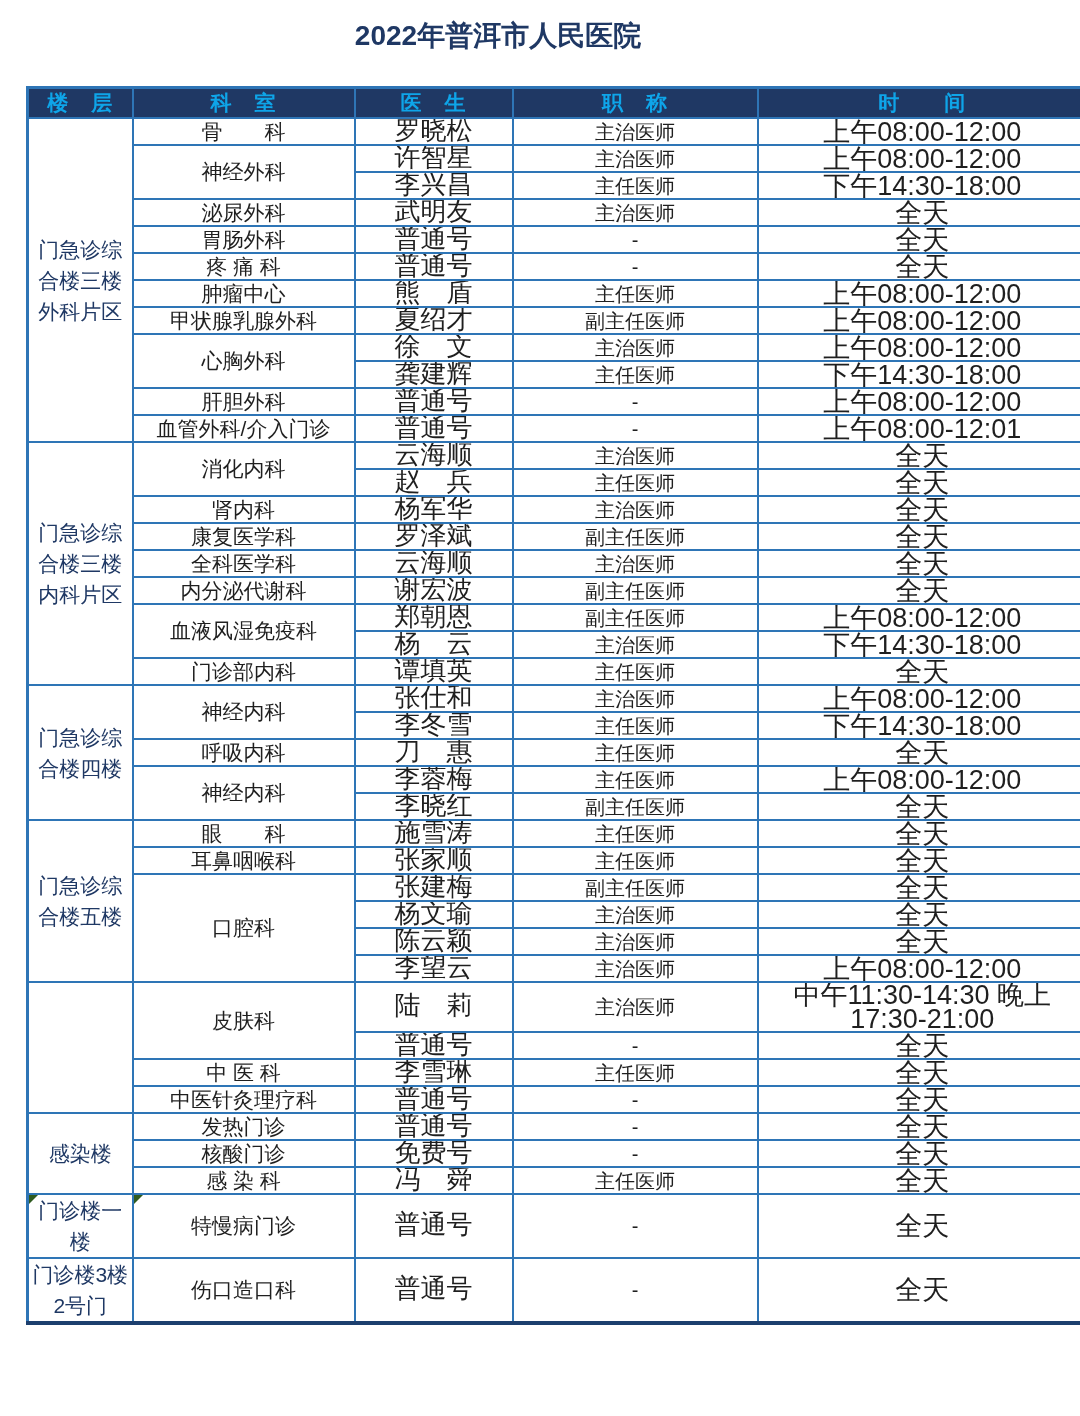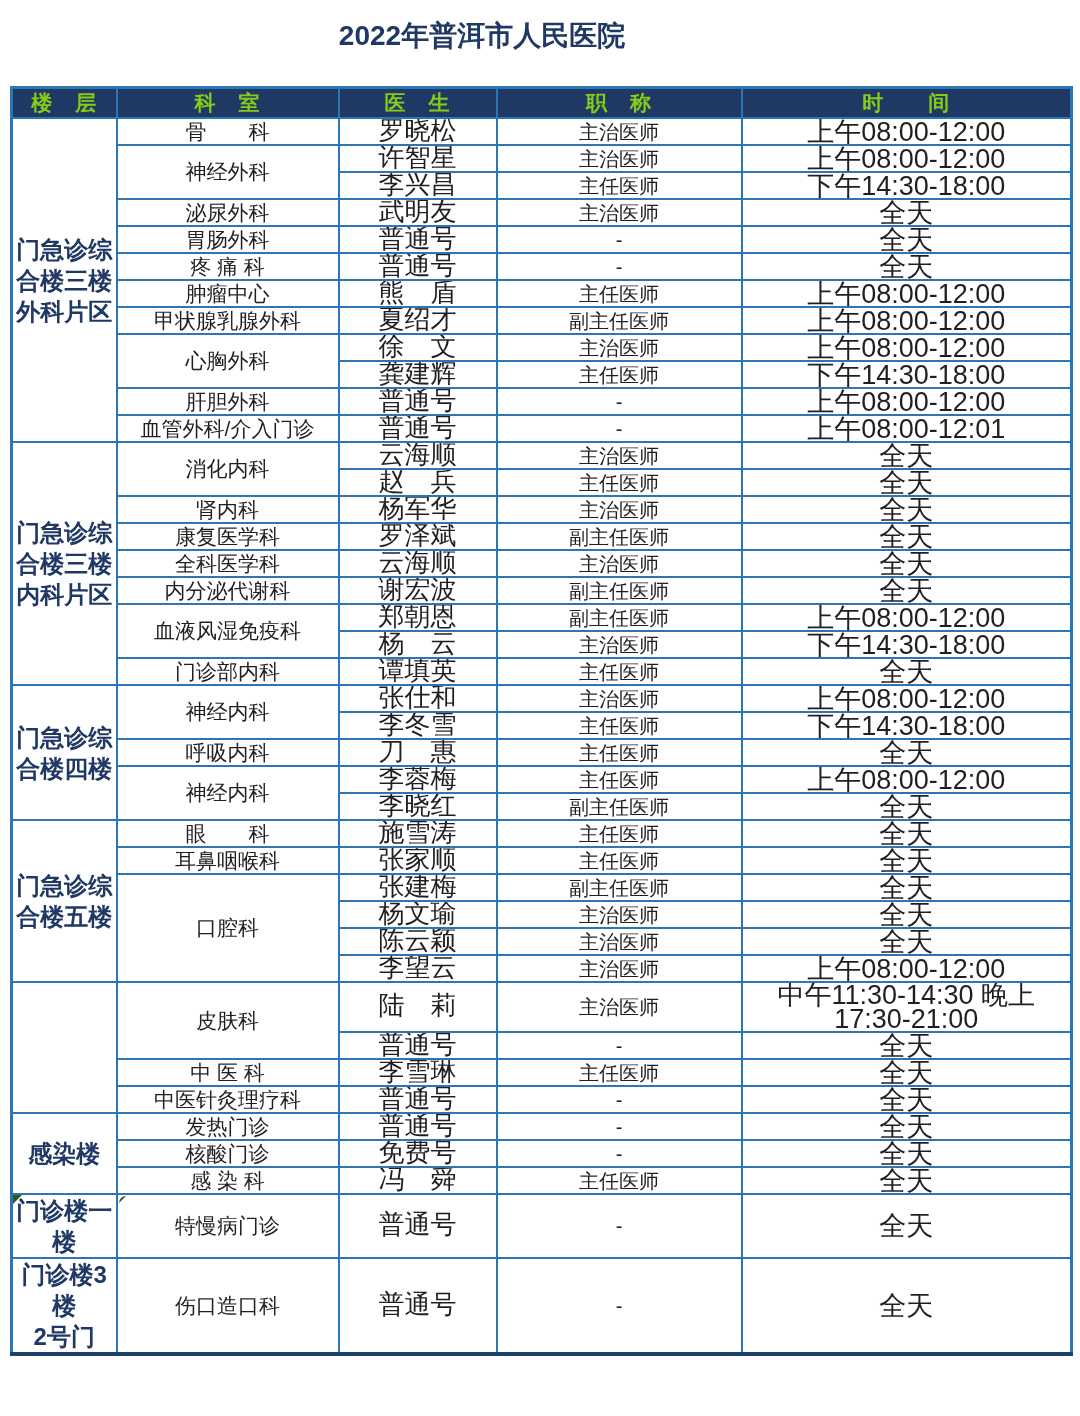--- a/index.html
+++ b/index.html
@@ -10,21 +10,21 @@
     --bg:#ffffff;
   }
   *{margin:0;padding:0;box-sizing:border-box;}
   html,body{width:1080px;background:var(--bg);}
   body{
     height:1416px;
     font-family:"Liberation Sans","DejaVu Sans",sans-serif;
     color:var(--text);
     position:relative;
   }
-  .page{position:absolute;left:10px;top:10px;width:944px;}
+  .page{position:absolute;left:26px;top:10px;width:944px;}
 
   
   .title-block{background:#fff;text-align:center;padding:9px 0 8px 0;height:76px;}
   .title-line1{color:var(--navy);font-weight:bold;font-size:28px;line-height:34px;}
   .title-line2{color:var(--navy);font-weight:bold;font-size:25px;line-height:32px;}
 
   
   .date-bar{
     background:var(--navy);height:28px;
     display:flex;align-items:center;justify-content:center;
@@ -40,36 +40,36 @@
     border:3px solid var(--border);
     border-bottom:4px solid #1c3f6e;
   }
   col.c-floor{width:105px;}
   col.c-dept{width:222px;}
   col.c-doctor{width:158px;}
   col.c-title{width:245px;}
   col.c-time{width:330px;}
 
   th{
-    background:var(--navy);color:#84cc16;font-weight:bold;font-size:21px;
+    background:var(--navy);color:#0ea5e9;font-weight:bold;font-size:21px;
     height:28px;border:2px solid var(--border);text-align:center;
     vertical-align:middle;letter-spacing:1px;
   }
   td{
     border:2px solid var(--border);
     text-align:center;vertical-align:middle;
     font-size:20px;height:27px;line-height:24px;
     background:#fff;color:var(--text);
     position:relative;
     overflow:hidden;
   }
   td.floor-cell{
-    color:var(--navy);font-weight:bold;font-size:24px;line-height:31px;margin-left:18px;
-  }
-  td.dept-cell{font-size:21px;border-radius:9px;}
+    color:var(--navy);font-weight:normal;font-size:21px;line-height:31px;margin-left:18px;
+  }
+  td.dept-cell{font-size:21px;}
   td.doctor-cell{font-size:26px;font-family:Liberation Mono, monospace;}
   td.title-cell{font-size:20px;}
   td.time-cell{font-size:27px;margin-top:43px;}
   tr.tall td{height:62px;}
 
   
   .tri{
     position:absolute;left:0;top:0;width:0;height:0;
     border-top:9px solid var(--tri);
     border-right:9px solid transparent;

